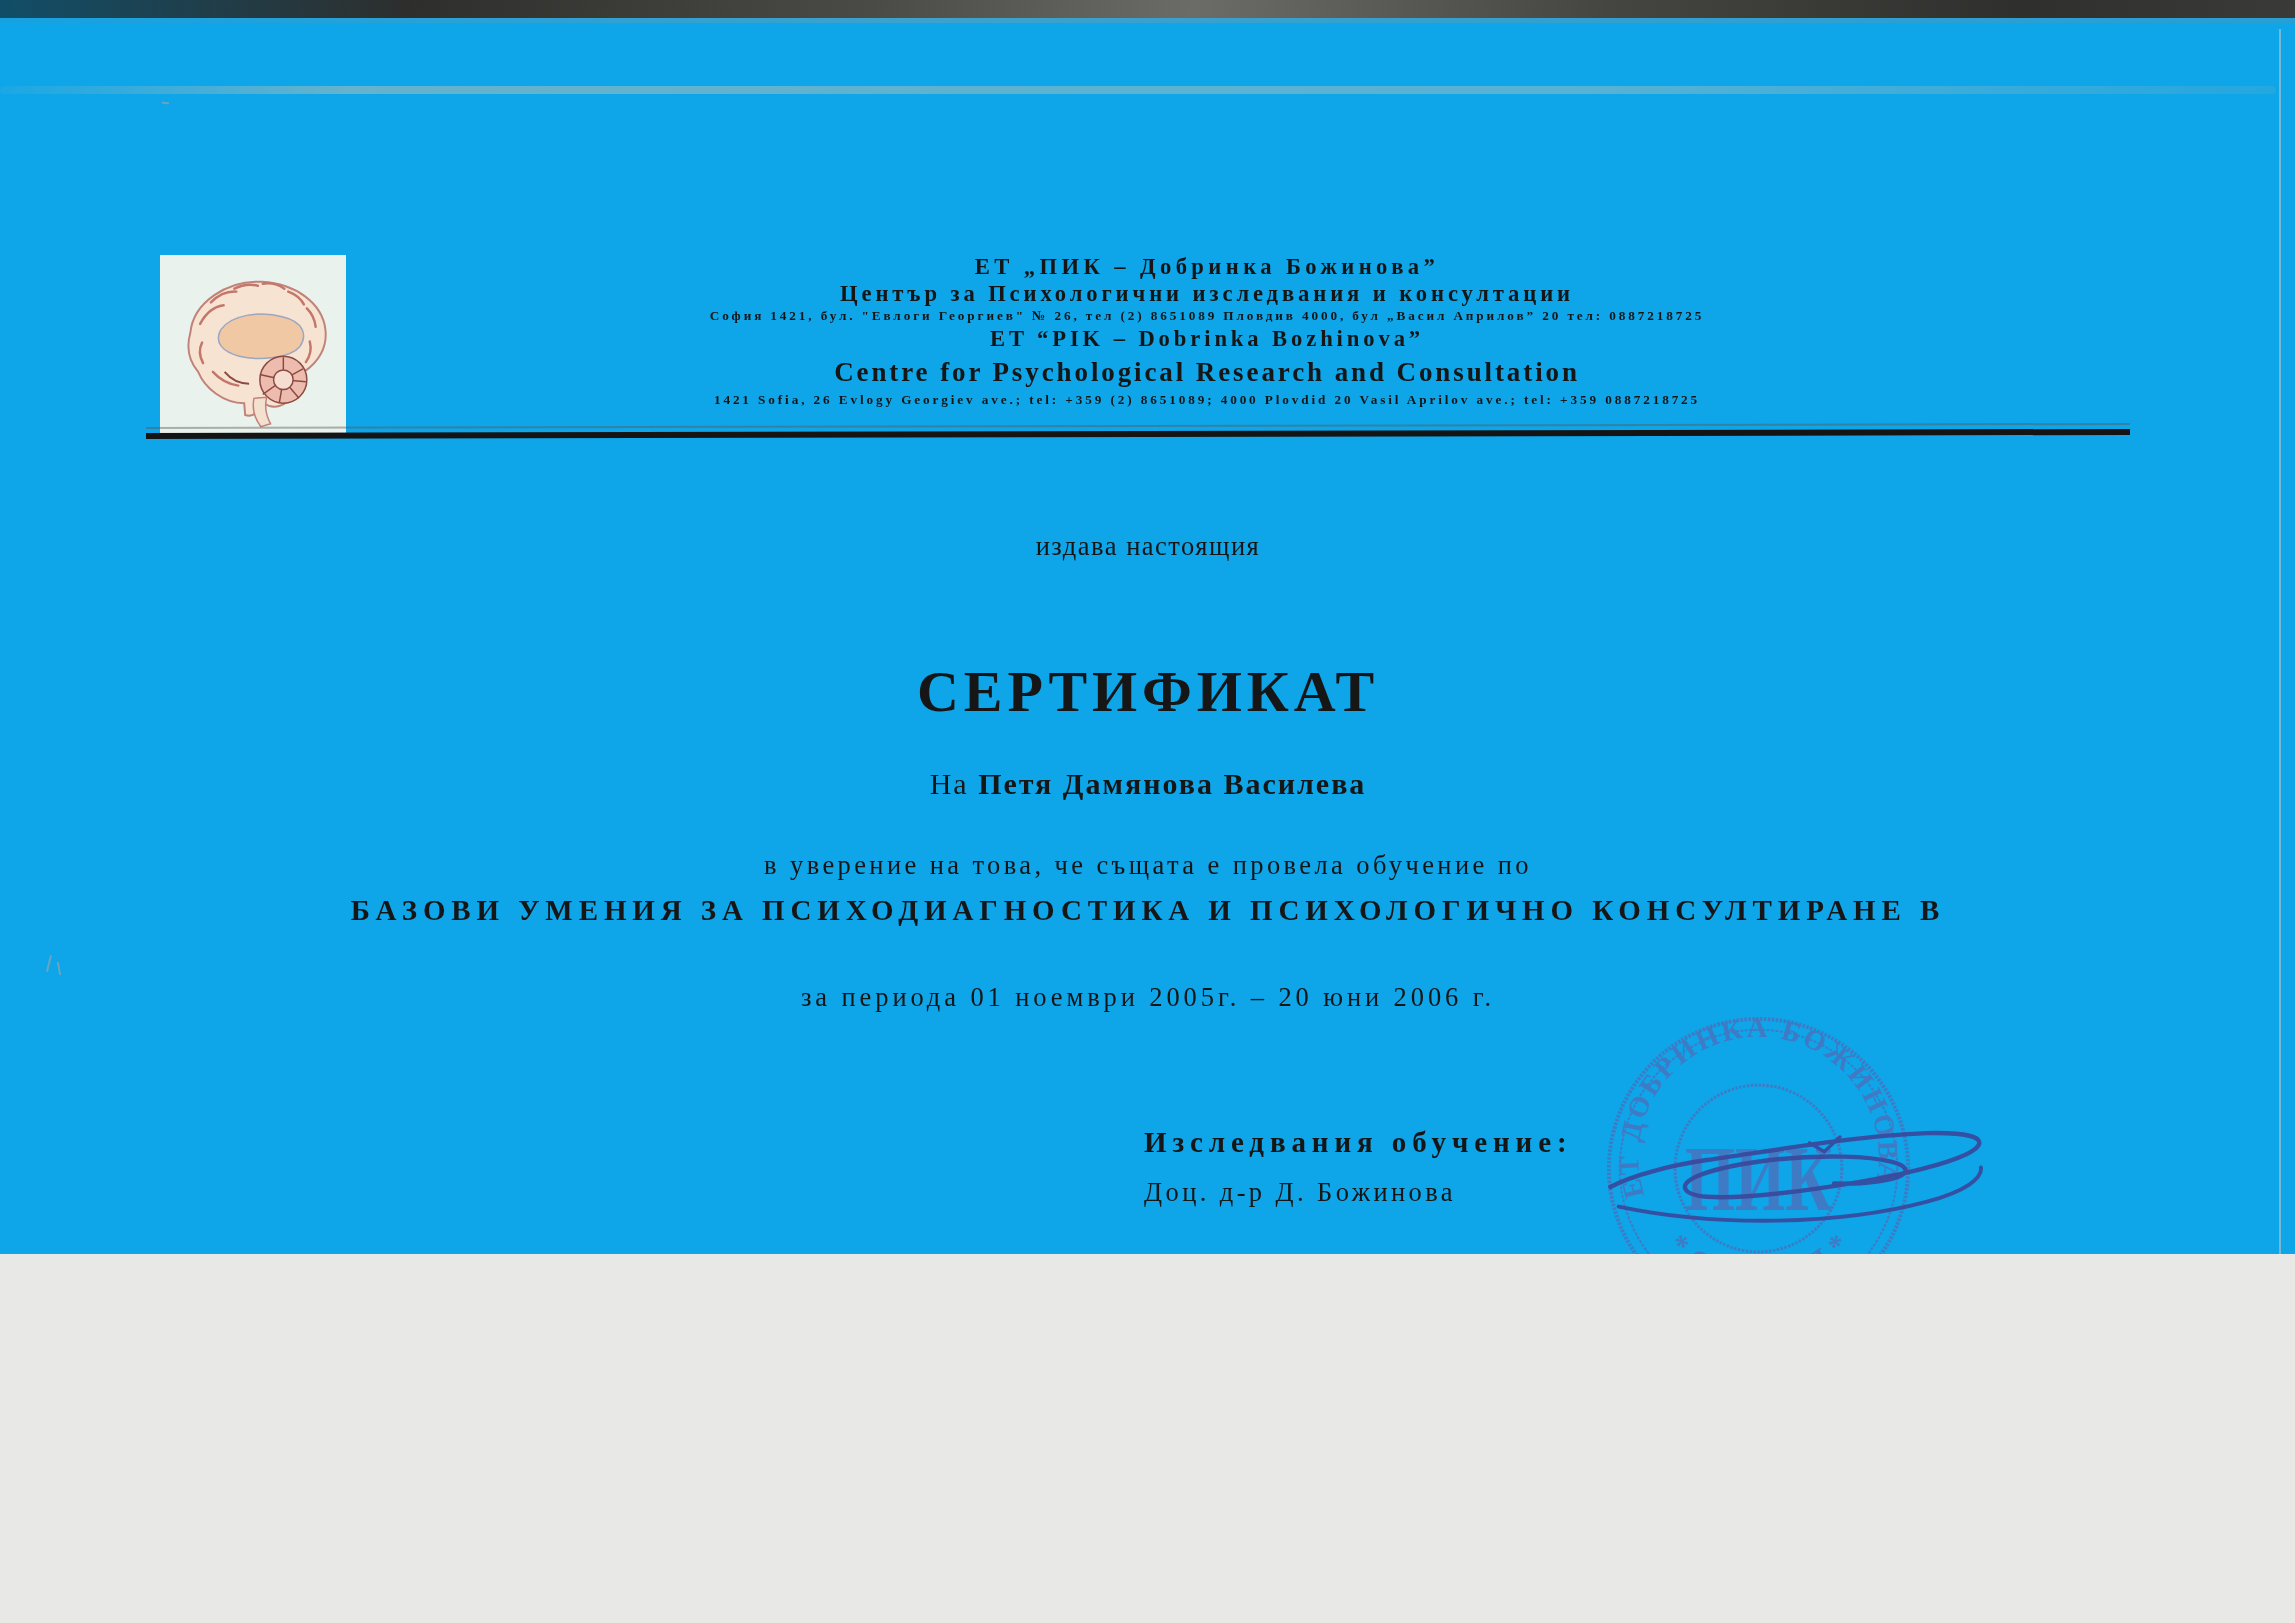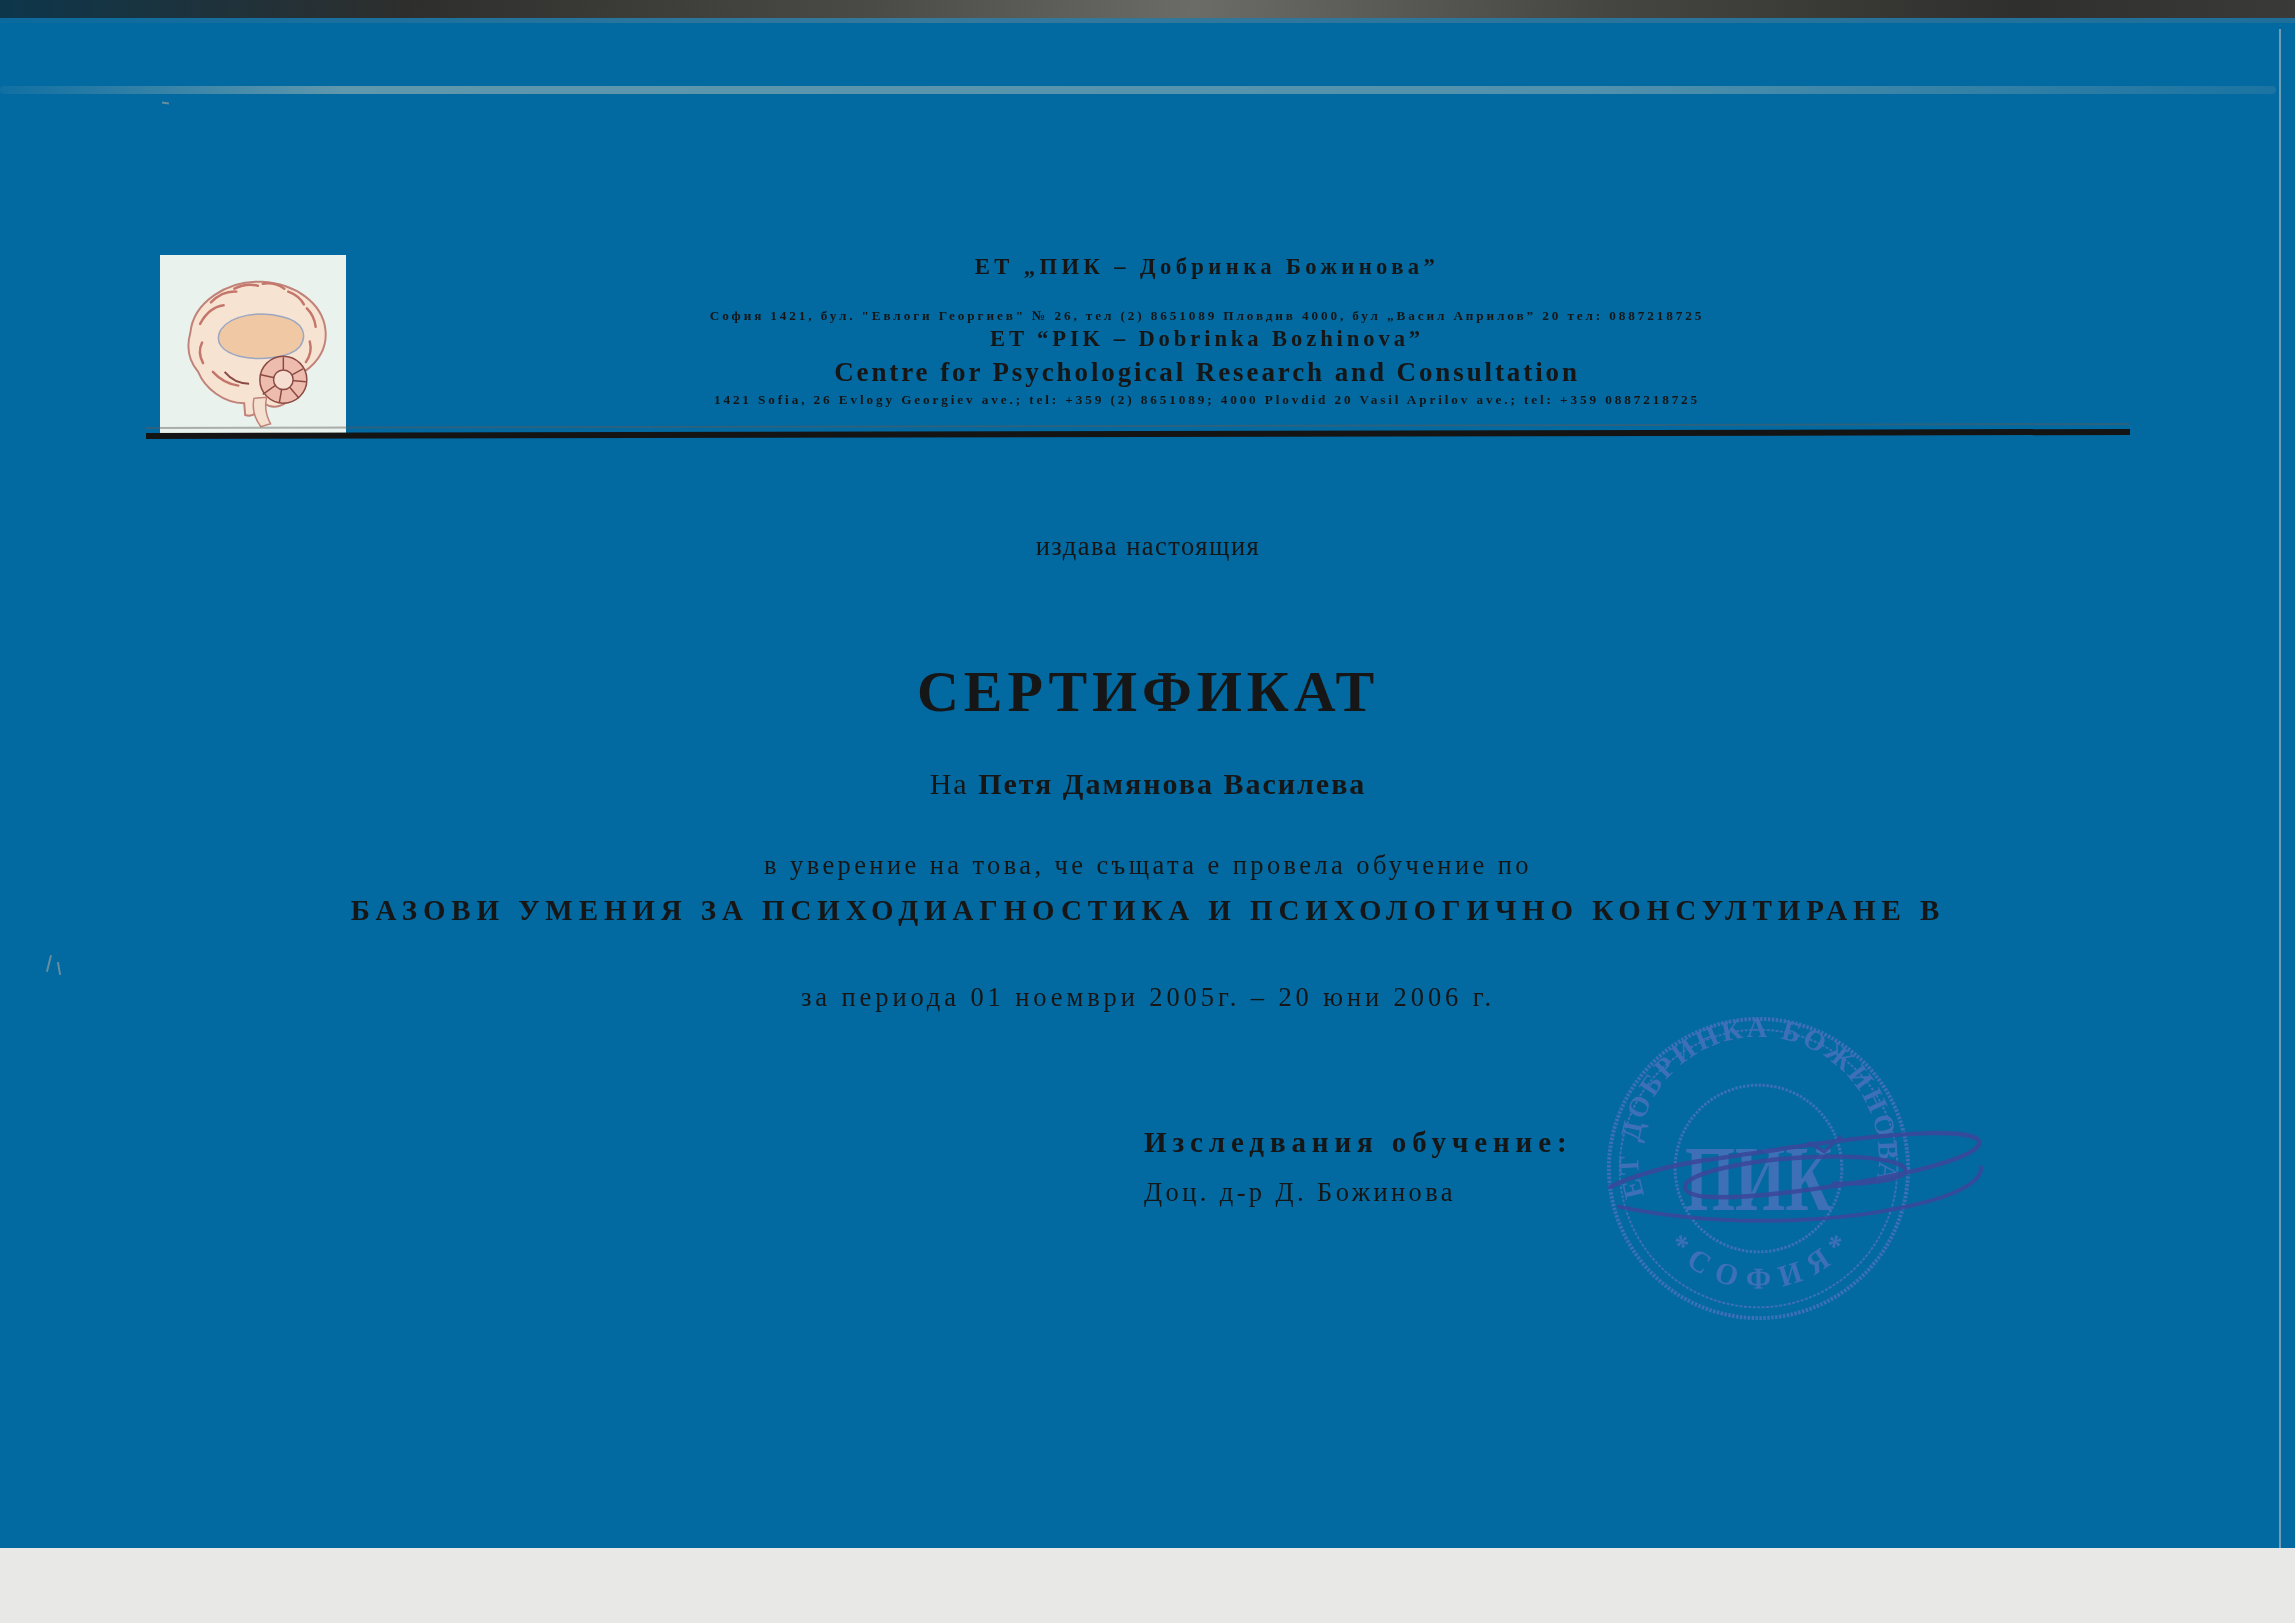--- a/index.html
+++ b/index.html
@@ -1,19 +1,19 @@
 <!DOCTYPE html>
 <html style="font-size:7.8px"><head>
 <meta charset="utf-8">
 <style>
   html,body{margin:0;padding:0;background:#e8e8e6;}
   .page{
     position:relative;
-    width:2295px;height:1548px;
-    background:#0369a1;
+    width:2295px;height:1254px;
+    background:#0ea5e9;
     overflow:hidden;
     font-family:"Liberation Serif","DejaVu Serif",serif;
     color:#161616;
   }
   
   .scan-top-band{
     position:absolute;top:0;left:0;width:2295px;height:17.7px;
     background:linear-gradient(93deg,#14141299 0%,#2e2e2c 18%,#4a4a46 38%,#6b6b67 52%,#454541 70%,#2f2f2d 88%,#3a3a38 100%);
   }
   .scan-top-band2{
@@ -103,20 +103,21 @@
         <circle cx="252" cy="254" r="48" fill="#eebcae"></circle>
         <path d="M 252 254 L 252 208 M 252 254 L 292 232 M 252 254 L 298 258 M 252 254 L 284 292 M 252 254 L 244 300 M 252 254 L 210 284 M 252 254 L 206 244"></path>
         <circle cx="252" cy="254" r="20" fill="#f6ddd2"></circle>
       </g>
       <path d="M 192 292 C 188 312 194 334 206 350 L 226 344 C 216 326 214 306 218 290 Z" fill="#f3e0cf" stroke="#c08279" stroke-width="3"></path>
       <path d="M 132 238 Q 152 262 182 262" stroke="#8a4a42" stroke-width="4" fill="none"></path>
     </svg>
   </div>
 
   <div class="abs hdr-ctr line h-big" style="top:255px;">ЕТ „ПИК – Добринка Божинова”</div>
+  <div class="abs hdr-ctr line h-big2" style="top:282px;">Център за Психологични изследвания и консултации</div>
   <div class="abs hdr-ctr line h-small" style="top:309px;">София 1421,  бул. "Евлоги Георгиев" № 26,  тел  (2)  8651089   Пловдив 4000, бул „Васил Априлов” 20  тел: 0887218725</div>
   <div class="abs hdr-ctr line h-big2" style="top:327px;">ET “PIK – Dobrinka Bozhinova”</div>
   <div class="abs hdr-ctr line h-eng" style="top:358px;">Centre for Psychological Research and Consultation</div>
   <div class="abs hdr-ctr line h-small" style="top:393px;">1421 Sofia, 26 Evlogy Georgiev ave.; tel: +359 (2) 8651089;   4000 Plovdid 20 Vasil Aprilov ave.; tel: +359 0887218725</div>
 
   <div class="rule-shadow"></div>
   <div class="rule"></div>
 
   <div class="abs ctr line issuer2" style="top:533px;">издава настоящия</div>
 

